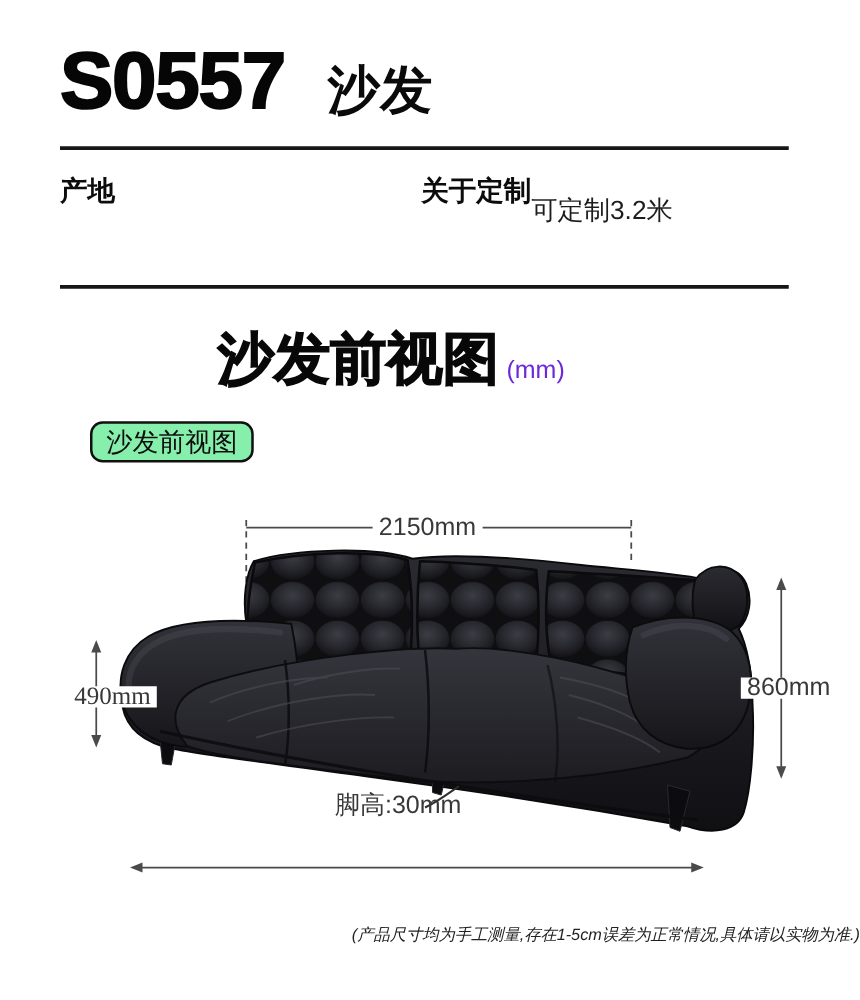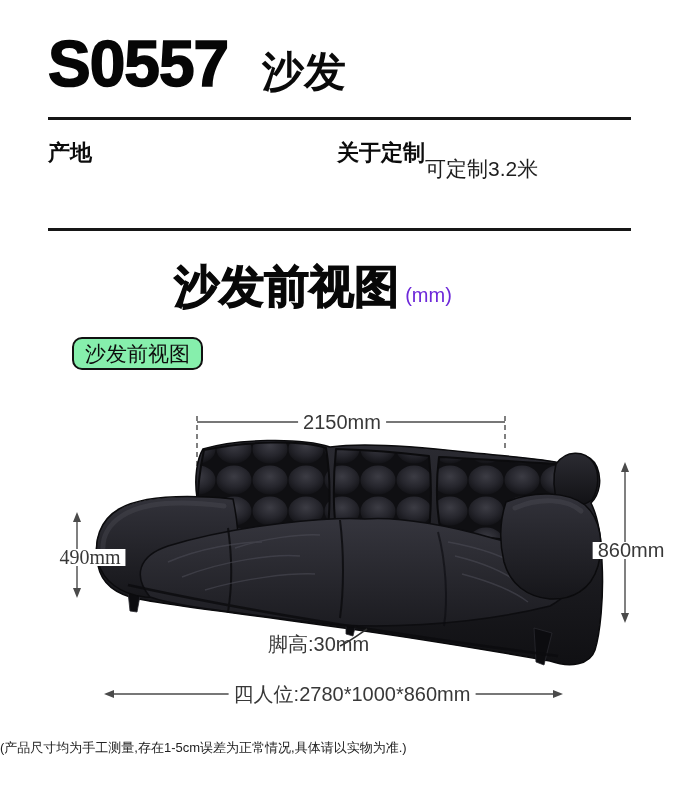--- a/index.html
+++ b/index.html
@@ -41,22 +41,22 @@
   .dim-label{
     position:absolute;font-size:20px;color:#383838;background:#ffffff;
     padding:1px 5px;white-space:nowrap;line-height:15px;
   }
   #dim-top-label{left:342px;top:414px;transform:translateX(-50%);}
   #dim-left-label{left:90px;top:549px;transform:translateX(-50%);font-family:Liberation Serif, serif;}
   #dim-right-label{left:631px;top:542px;transform:translateX(-50%);}
   #foot-label{left:268px;top:637px;background:transparent;padding:0;}
   #overall-label{left:352px;top:686px;transform:translateX(-50%);}
   .footnote{
-    position:absolute;left:0;top:739px;width:100%;text-align:left;
-    font-size:13px;color:#222222;
+    position:absolute;left:0;top:739px;width:100%;text-align:right;
+    font-size:13px;color:#222222;font-style:italic;
   }
 </style>
 </head>
 <body>
 
 <div id="page">
 
   <div class="title-row">
     <span class="model">S0557</span>
     <span class="prod-name">沙发</span>
@@ -198,17 +198,16 @@
       <path stroke="#50505a" stroke-width="5" stroke-linecap="round" opacity="0.35" fill="none" d="M515,508 C540,497 567,499 581,511"></path>
     </g>
 
     <path d="M340,646 C349,642 357,636 367,629" stroke="#2f2f2f" stroke-width="1.6" fill="none"></path>
   </svg>
 
   <div class="dim-label" id="dim-top-label">2150mm</div>
   <div class="dim-label" id="dim-left-label">490mm</div>
   <div class="dim-label" id="dim-right-label">860mm</div>
   <div class="dim-label" id="foot-label">脚高:30mm</div>
-  <div class="dim-label" id="overall-label">四人位:2780*1000*860mm</div>
 
   <div class="footnote">(产品尺寸均为手工测量,存在1-5cm误差为正常情况,具体请以实物为准.)</div>
 
 </div>
 
 </body></html>

